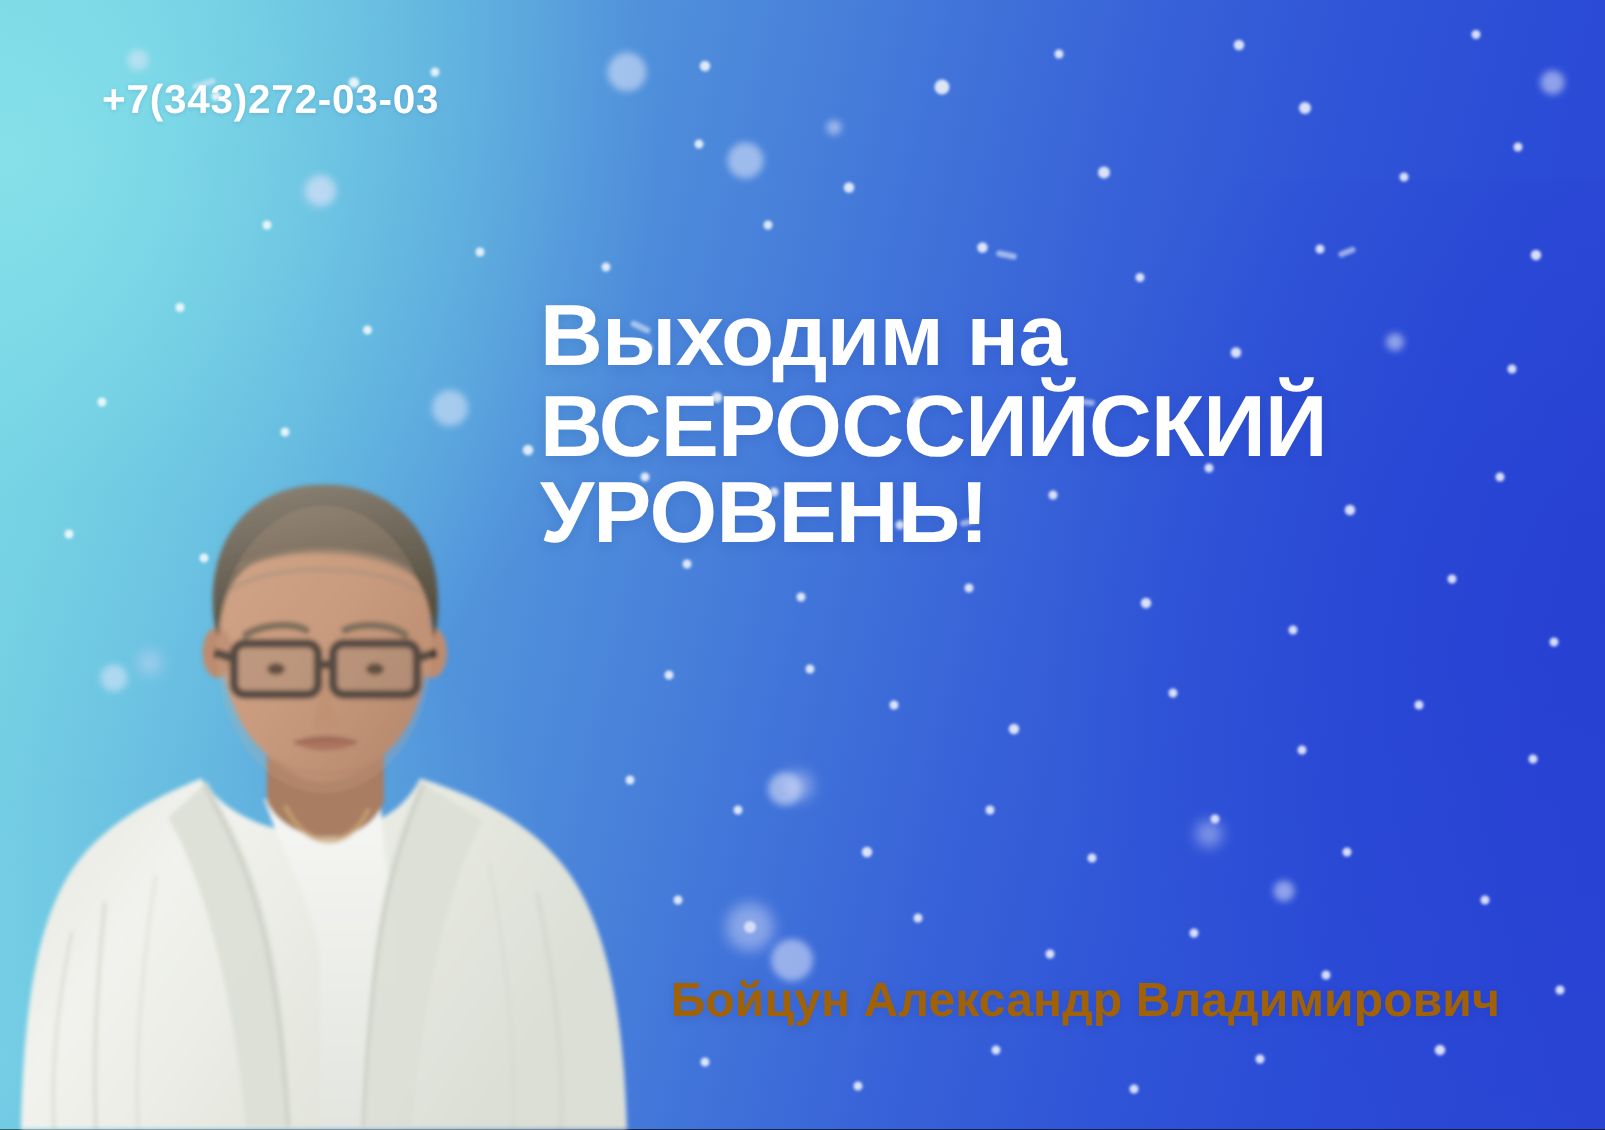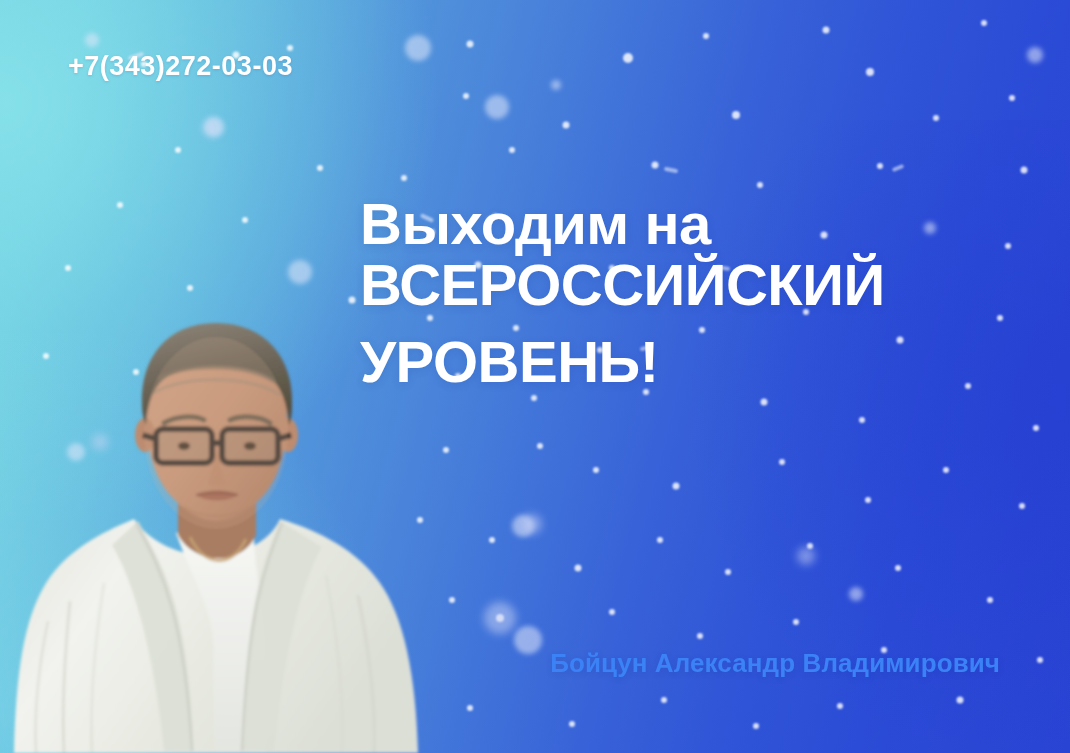--- a/index.html
+++ b/index.html
@@ -111,36 +111,36 @@
     font-weight: 700;
     letter-spacing: -0.5px;
     margin-bottom: 4px;
   }
   .headline .line2 {
     display: block;
     font-size: 58px;
     font-weight: 700;
     letter-spacing: -0.5px;
     text-transform: none;
-    margin-bottom: 20px;
+    margin-bottom: 0;
   }
   .headline .line3 {
     display: block;
     font-size: 58px;
     font-weight: 700;
     letter-spacing: -0.5px;
   }
 
   .person-name {
     position: absolute;
     right: 70px;
     top: 648px;
-    font-size: 26px;
-    font-weight: 700;
-    color: #3b82f6;
+    font-size: 32px;
+    font-weight: 700;
+    color: #a16207;
     letter-spacing: 0.1px;
     white-space: nowrap;
     text-shadow: 0 2px 6px rgba(25,55,150,0.18);
   }
 </style>
 </head>
 <body>
 
 <div class="banner">
 

